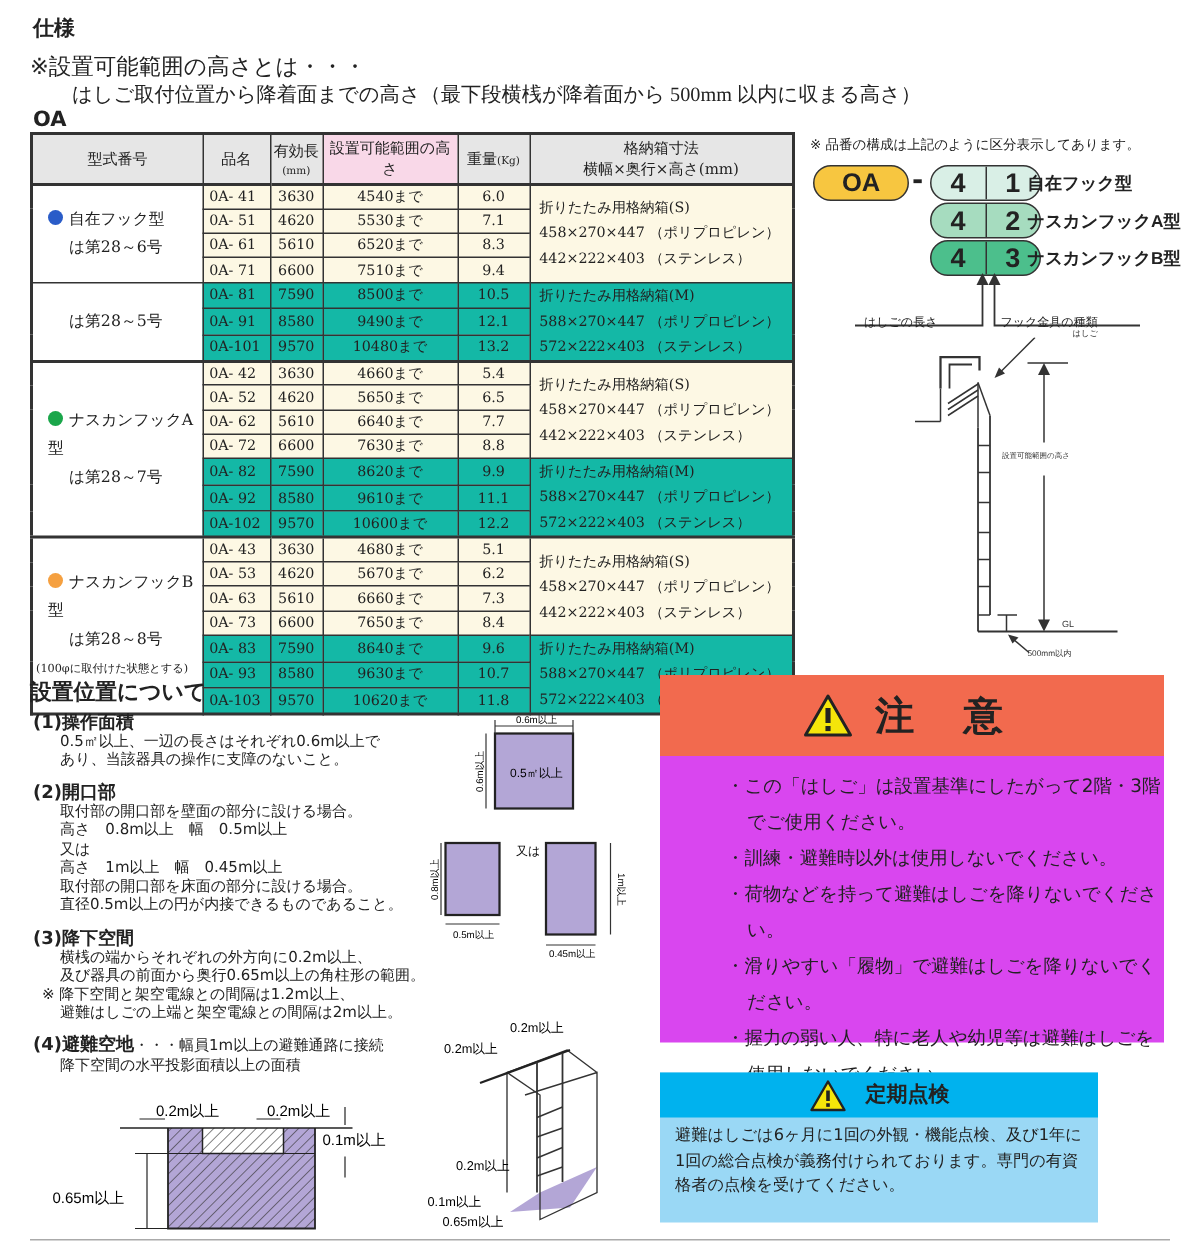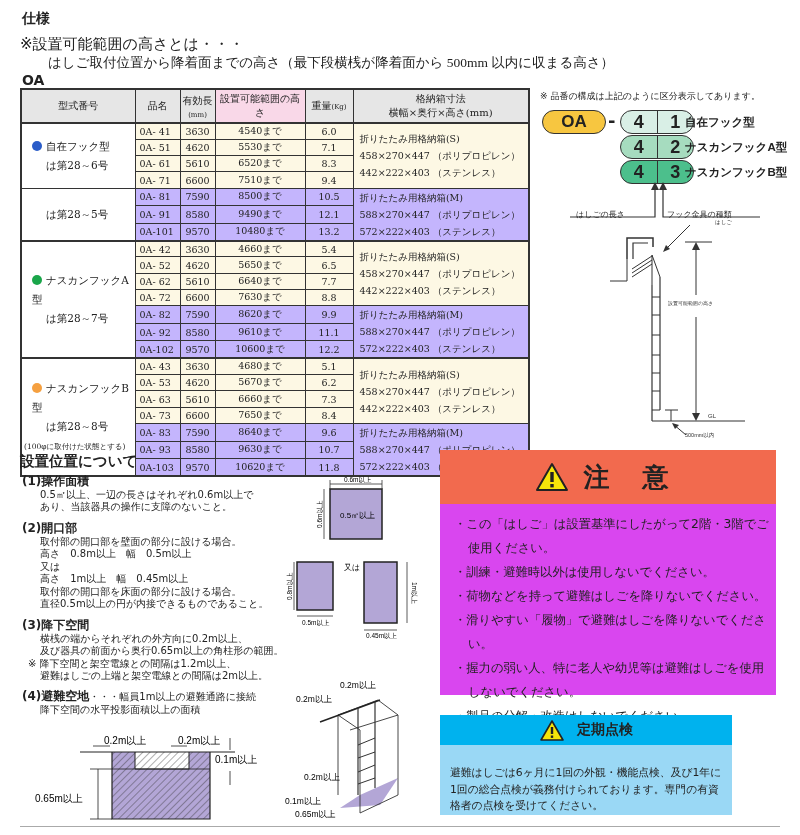--- a/index.html
+++ b/index.html
@@ -12,21 +12,21 @@
 
   table.spec { position: absolute; left: 20px; top: 88px; width: 510px; border-collapse: collapse; font-family: "DejaVu Serif", serif; font-size: 9.5px; border: 2px solid #333; }
   table.spec th, table.spec td { border: 1px solid #333; text-align: center; height: 16.3px; padding: 0 2px; }
   table.spec thead th { background: #e6e6e6; height: 34px; font-size: 10px; font-weight: normal; border-bottom: 2px solid #333; }
   table.spec thead th.pink { background: #f9d8e8; }
   table.spec thead th small { font-size: 7px; }
   table.spec td.name { text-align: left; padding-left: 4px; }
   table.spec td.type { background: #fff; text-align: left; padding-left: 10px; font-size: 10.5px; line-height: 19px; vertical-align: middle; }
   table.spec td.type.sub { border-top: 1px dashed #333; }
   .y td { background: #fdf8e4; }
-  .b td { background: #c4b5fd; }
+  .b td { background: #14b8a6; }
   .y td.type, .b td.type { background: #fff; }
   td.box { text-align: left !important; padding-left: 6px !important; font-size: 9.5px; line-height: 17px; }
   tr.grp td { border-top: 2px solid #333; }
   .dot { display: inline-block; width: 10px; height: 10px; border-radius: 50%; margin-right: 4px; vertical-align: -1px; }
   .smallnote { font-size: 7.5px; margin-left: -8px; }
 
   .legend-note { left: 540px; top: 90px; font-size: 9px; }
   .pill { position: absolute; border: 1.5px solid #333; border-radius: 14px; font-family: "Liberation Sans", sans-serif; font-weight: bold; display: flex; align-items: center; justify-content: center; }
   .code-row { position: absolute; left: 620px; width: 74px; height: 24px; border: 1.5px solid #333; border-radius: 12px; display: flex; overflow: hidden; font-family: "Liberation Sans", sans-serif; font-weight: bold; font-size: 18px; }
   .code-row span { flex: 1; display: flex; align-items: center; justify-content: center; }
@@ -35,26 +35,26 @@
 
   .h-section { left: 20px; top: 452px; font-size: 14.5px; font-weight: bold; }
   .sec { position: absolute; left: 22px; font-size: 11px; line-height: 13.5px; }
   .sec .hd { font-size: 12px; font-weight: bold; }
   .sec .body { padding-left: 18px; font-size: 10px; line-height: 12.5px; }
 
   .caution { left: 440px; top: 450px; width: 336px; height: 245px; background: #d946ef; }
   .caution .head { height: 54px; background: #f26a4e; display: flex; align-items: center; justify-content: center; gap: 14px; }
   .caution .head .t { font-size: 26px; font-weight: bold; letter-spacing: 12px; color: #222; }
   .caution ul { list-style: none; padding: 8px 0 0 14px; }
-  .caution li { font-size: 12.3px; line-height: 24px; padding-left: 14px; text-indent: -14px; }
+  .caution li { font-size: 12.3px; line-height: 24px; padding-left: 14px; text-indent: -14px; margin-left: 30px; }
 
   .inspect { left: 440px; top: 715px; width: 292px; height: 100px; background: #9ad8f5; }
   .inspect .head { height: 30px; background: #00b2ee; display: flex; align-items: center; justify-content: center; gap: 12px; }
   .inspect .head .t { font-size: 14px; font-weight: bold; color: #222; }
-  .inspect .body { padding: 20px 10px; font-size: 10.8px; line-height: 16.5px; }
+  .inspect .body { padding: 4px 10px; font-size: 10.8px; line-height: 16.5px; }
 
   .hr { left: 20px; top: 826px; width: 760px; height: 1px; background: #aaa; }
   svg text { font-family: "Liberation Sans", sans-serif; }
 </style>
 </head>
 <body>
 
 <div class="abs title-spec">仕様</div>
 <div class="abs note1">※設置可能範囲の高さとは・・・</div>
 <div class="abs note2">はしご取付位置から降着面までの高さ（最下段横桟が降着面から 500mm 以内に収まる高さ）</div>

